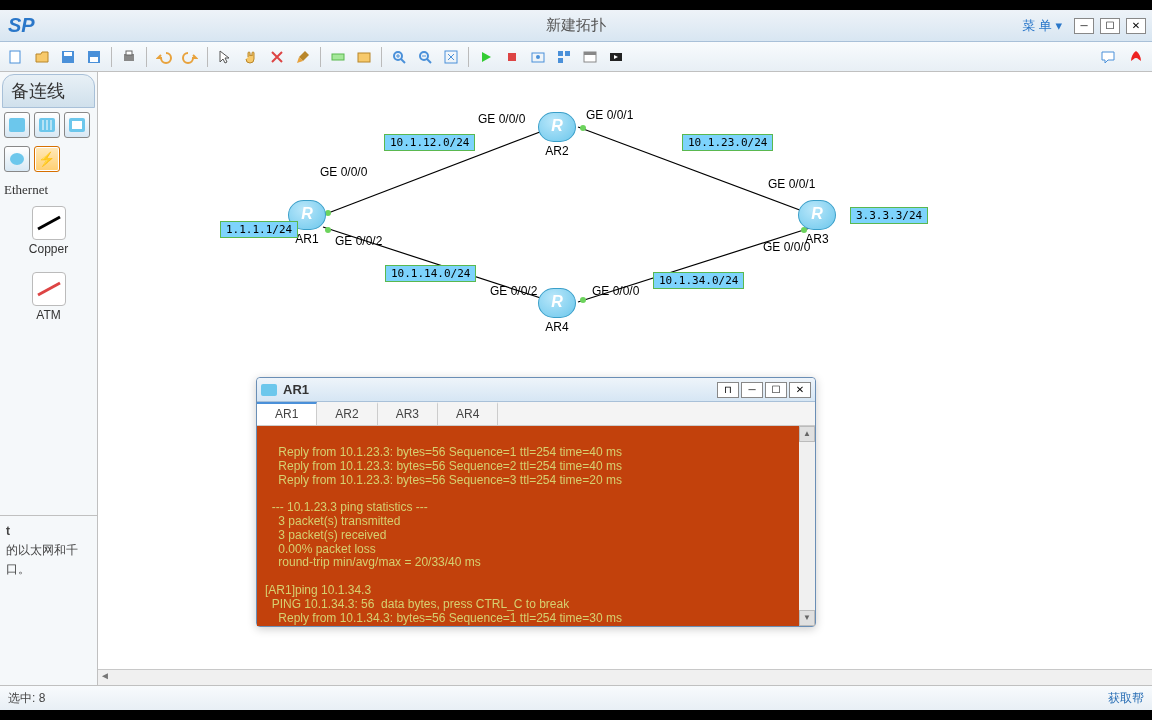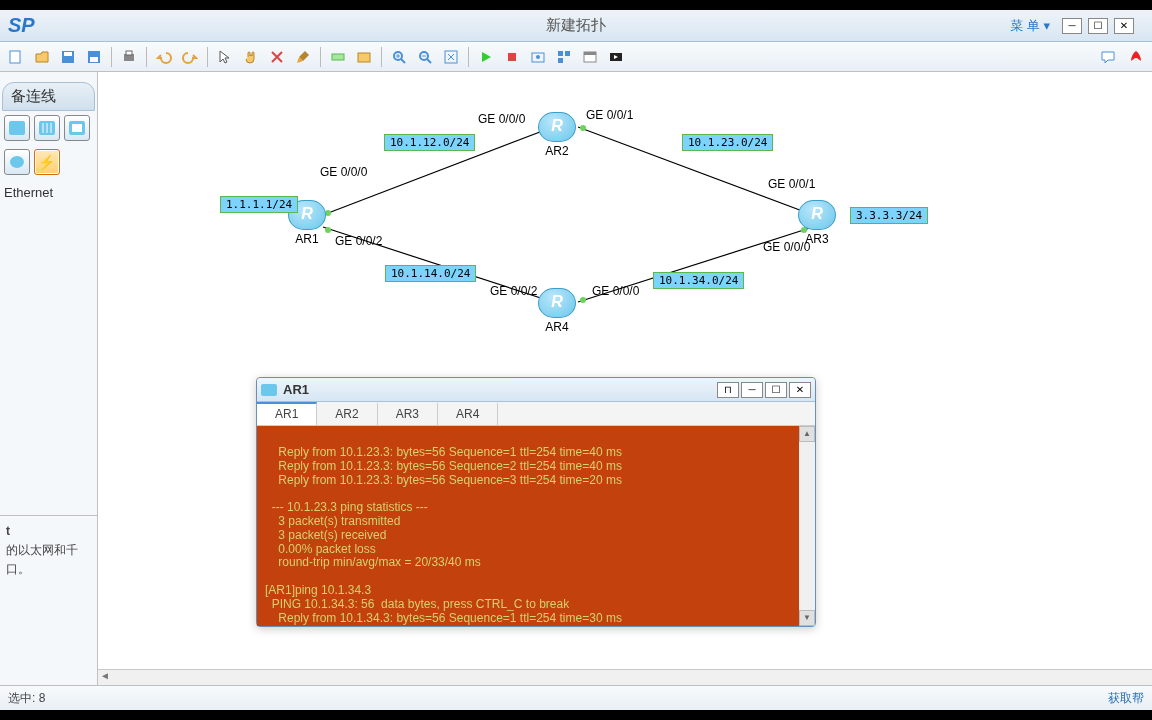--- a/index.html
+++ b/index.html
@@ -1,34 +1,34 @@
 <!DOCTYPE html>
 <html><head>
 <meta charset="utf-8">
 <style>
 * { margin: 0; padding: 0; box-sizing: border-box; }
 body { font-family: "Microsoft YaHei", Arial, sans-serif; font-size: 12px; background: #000; width: 1152px; height: 720px; overflow: hidden; position: relative; }
 .app { position: absolute; top: 10px; left: 0; right: 0; bottom: 10px; background: #f0f0f0; }
 .titlebar { height: 32px; background: linear-gradient(#eef3f8, #d8e6f2); border-bottom: 1px solid #a8c0d8; display: flex; align-items: center; position: relative; }
 .logo { font-size: 20px; font-weight: bold; font-style: italic; color: #2a77c9; padding: 0 8px; }
 .titlebar-title { position: absolute; left: 50%; transform: translateX(-50%); color: #555; font-size: 15px; }
-.titlebar-right { margin-left: auto; display: flex; align-items: center; gap: 6px; padding-right: 18px; }
+.titlebar-right { margin-left: auto; display: flex; align-items: center; gap: 6px; padding-right: 6px; }
 .menu-btn { color: #2a77c9; font-size: 13px; padding: 2px 6px; cursor: pointer; }
 .win-btn { width: 20px; height: 16px; border: 1px solid #888; background: #fff; display: flex; align-items: center; justify-content: center; font-size: 10px; cursor: pointer; }
 .toolbar { height: 30px; background: linear-gradient(#f8fbfd, #e8eff5); border-bottom: 1px solid #c0c0c0; display: flex; align-items: center; padding: 0 4px; gap: 2px; }
 .tbtn { width: 24px; height: 24px; border: 1px solid transparent; border-radius: 3px; display: flex; align-items: center; justify-content: center; cursor: pointer; }
 .tsep { width: 1px; height: 20px; background: #bbb; margin: 0 3px; }
 .toolbar-right { margin-left: auto; display: flex; gap: 4px; }
 .main-area { position: absolute; top: 62px; bottom: 25px; left: 0; right: 0; }
 .sidebar { position: absolute; left: 0; top: 0; bottom: 0; width: 98px; background: #f5f8fa; border-right: 1px solid #c0c0c0; }
-.side-tab { background: linear-gradient(#e8f0f6, #d0e0ec); border: 1px solid #a8c0d8; border-radius: 12px 12px 0 0; padding: 4px 8px; font-size: 15px; color: #333; margin: 10px 2px 0 2px; }
+.side-tab { background: linear-gradient(#e8f0f6, #d0e0ec); border: 1px solid #a8c0d8; border-radius: 12px 12px 0 0; padding: 4px 8px; font-size: 18px; color: #333; margin: 2px 2px 0 2px; }
 .side-icons { display: flex; gap: 4px; padding: 4px; flex-wrap: wrap; }
 .side-icon { width: 26px; height: 26px; border: 1px solid #888; border-radius: 3px; background: linear-gradient(#fff,#d8e8f4); display: flex; align-items: center; justify-content: center; font-size: 14px; cursor: pointer; }
 .side-icon.sel { border-color: #d66f00; background: linear-gradient(#ffe9bb,#ffcf70); box-shadow: inset 0 0 0 1px #fff; }
-.side-section-label { font-size: 13px; color: #333; padding: 6px 4px 2px 4px; }
+.side-section-label { font-size: 13px; color: #333; padding: 6px 4px 2px 4px; font-family: Liberation Serif, serif; }
 .link-item { text-align: center; padding: 4px 0 10px 0; }
 .link-icon { width: 34px; height: 34px; margin: 2px auto; border: 1px solid #bbb; border-radius: 4px; background: #fff; display: flex; align-items: center; justify-content: center; }
 .link-label { color: #333; font-size: 12px; }
 .desc-panel { position: absolute; bottom: 0; left: 0; right: 0; height: 170px; border-top: 1px solid #c0c0c0; padding: 6px; font-size: 12px; color: #444; line-height: 1.6; overflow: hidden; }
 .canvas { position: absolute; left: 98px; top: 0; right: 0; bottom: 0; background: #fff; overflow: hidden; }
 .canvas svg { position: absolute; top: 0; left: 0; }
 .router { position: absolute; text-align: center; }
 .router-body { width: 38px; height: 30px; background: radial-gradient(ellipse at 40% 30%, #b9e7fa, #6cc7ec); border-radius: 50% / 60%; border: 1px solid #3a9fc9; position: relative; margin: 0 auto; }
 .router-body::before { content: 'R'; position: absolute; left: 50%; top: 48%; transform: translate(-50%,-50%); color: #fff; font-size: 16px; font-weight: bold; font-style: italic; }
 .router-label { font-size: 12px; color: #000; margin-top: 2px; }
@@ -241,20 +241,36 @@
             <svg width="16" height="14">
               <ellipse cx="8" cy="7" rx="7" ry="6" fill="#6cc7ec"></ellipse>
             </svg>
           </div>
         <div class="side-icon sel">
             <span>⚡</span>
           </div>
       </div>
       <div class="side-section-label">Ethernet</div>
       <div id="link-list">
+          <div class="link-item">
+       <div class="link-icon">
+              <svg width="28" height="18">
+                <line x1="3" y1="15" x2="25" y2="3" stroke="#000" stroke-width="3"></line>
+              </svg>
+            </div>
+       <div class="link-label">Copper</div>
+     </div>
+          <div class="link-item">
+       <div class="link-icon">
+              <svg width="28" height="18">
+                <line x1="3" y1="15" x2="25" y2="3" stroke="#d44" stroke-width="3"></line>
+              </svg>
+            </div>
+       <div class="link-label">ATM</div>
+     </div>
         </div>
       <div class="desc-panel">
         <div style="font-weight:bold">t</div>
         <div style="white-space:pre-line">的以太网和千
 口。</div>
       </div>
     </div>
 
     <div class="canvas">
       <svg width="1054" height="590">
@@ -283,21 +299,21 @@
           <div class="router" style="left:700px;top:128px">
        <div class="router-body"></div>
        <div class="router-label">AR3</div>
      </div>
           <div class="router" style="left:440px;top:216px">
        <div class="router-body"></div>
        <div class="router-label">AR4</div>
      </div>
         </div>
       <div id="netlabels-layer">
-          <div class="net-label" style="left:122px;top:124px">1.1.1.1/24</div>
+          <div class="net-label" style="left:122px;top:149px">1.1.1.1/24</div>
           <div class="net-label" style="left:286px;top:62px">10.1.12.0/24</div>
           <div class="net-label" style="left:584px;top:62px">10.1.23.0/24</div>
           <div class="net-label" style="left:752px;top:135px">3.3.3.3/24</div>
           <div class="net-label" style="left:287px;top:193px">10.1.14.0/24</div>
           <div class="net-label" style="left:555px;top:200px">10.1.34.0/24</div>
         </div>
       <div id="intflabels-layer">
           <div class="intf-label" style="left:222px;top:93px">GE 0/0/0</div>
           <div class="intf-label" style="left:380px;top:40px">GE 0/0/0</div>
           <div class="intf-label" style="left:488px;top:36px">GE 0/0/1</div>

